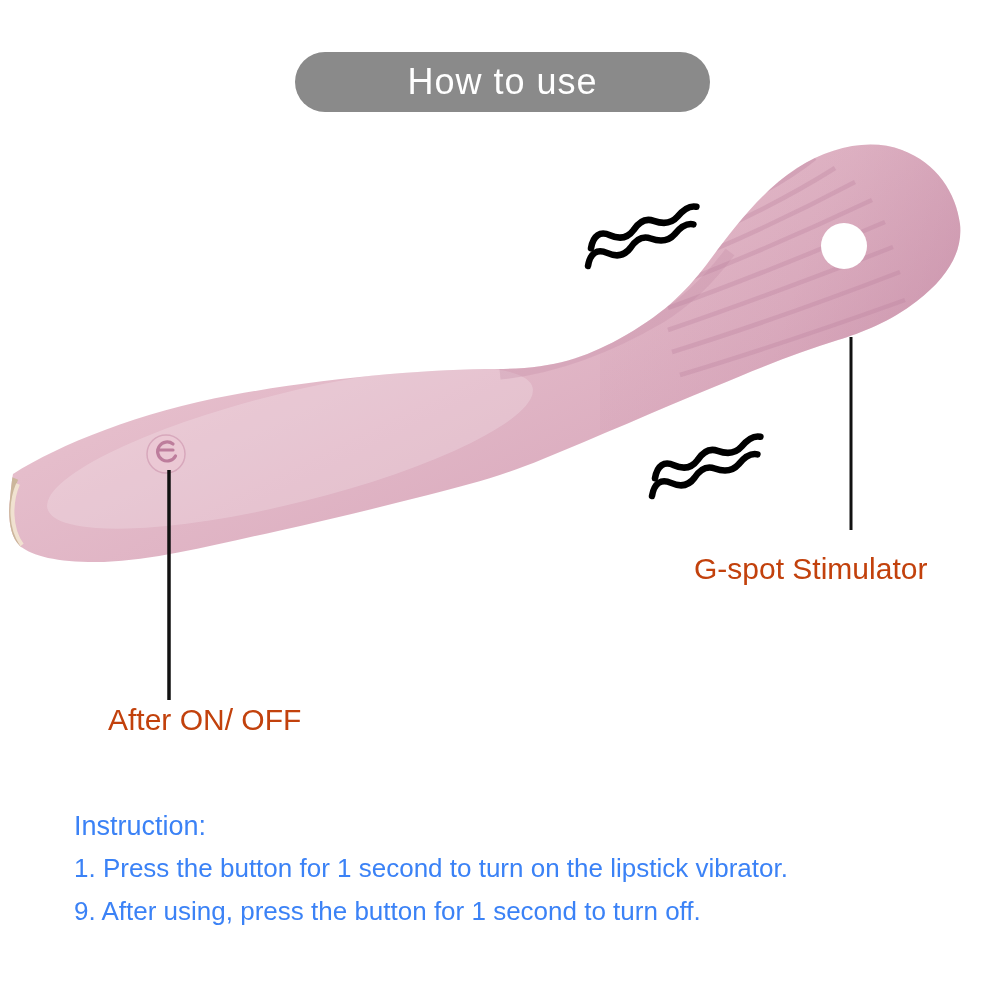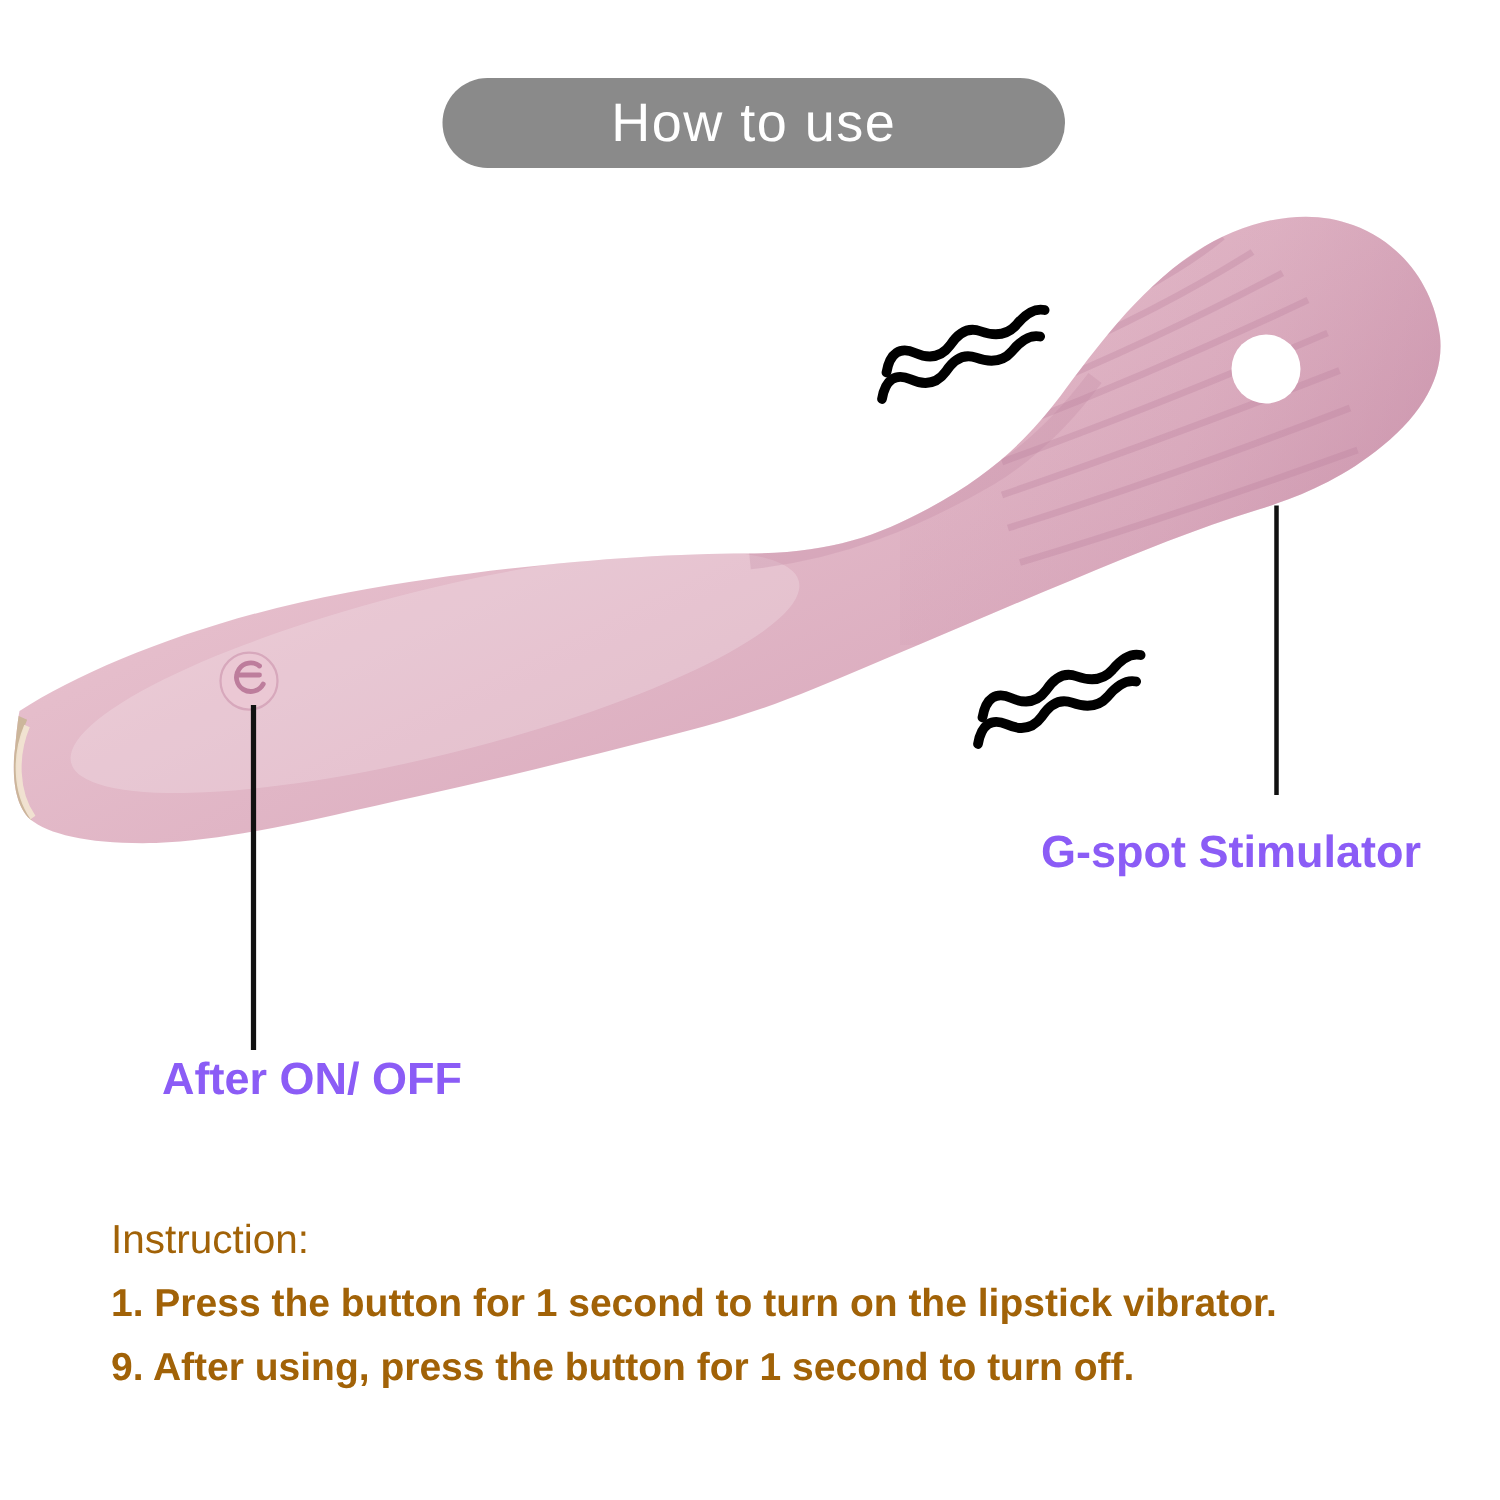--- a/index.html
+++ b/index.html
@@ -25,43 +25,42 @@
     font-weight: 400;
     letter-spacing: 1px;
   }
   .art {
     position: absolute;
     left: 0; top: 0;
     width: 1000px; height: 1000px;
   }
   .callout-label {
     position: absolute;
-    color: #8b5cf6;
+    color: #c2410c;
     font-size: 30px;
-    font-weight: 700;
+    font-weight: 400;
     white-space: nowrap;
   }
   .label-gspot { left: 694px; top: 552px; }
   .label-power { left: 108px; top: 703px; }
   .instructions {
     position: absolute;
     left: 74px; top: 810px;
-    color: #a16207;
+    color: #3b82f6;
     font-size: 26px;
   }
   .instructions .heading {
     font-size: 27px;
     line-height: 32px;
     margin-bottom: 10px;
   }
   .instructions .step {
     line-height: 32px;
     margin-bottom: 11px;
     white-space: nowrap;
-    font-weight: bold;
   }
 </style>
 </head>
 <body>
 
 <div class="stage">
 
   <div class="pill">
     <span class="pill-text">How to use</span>
   </div>

